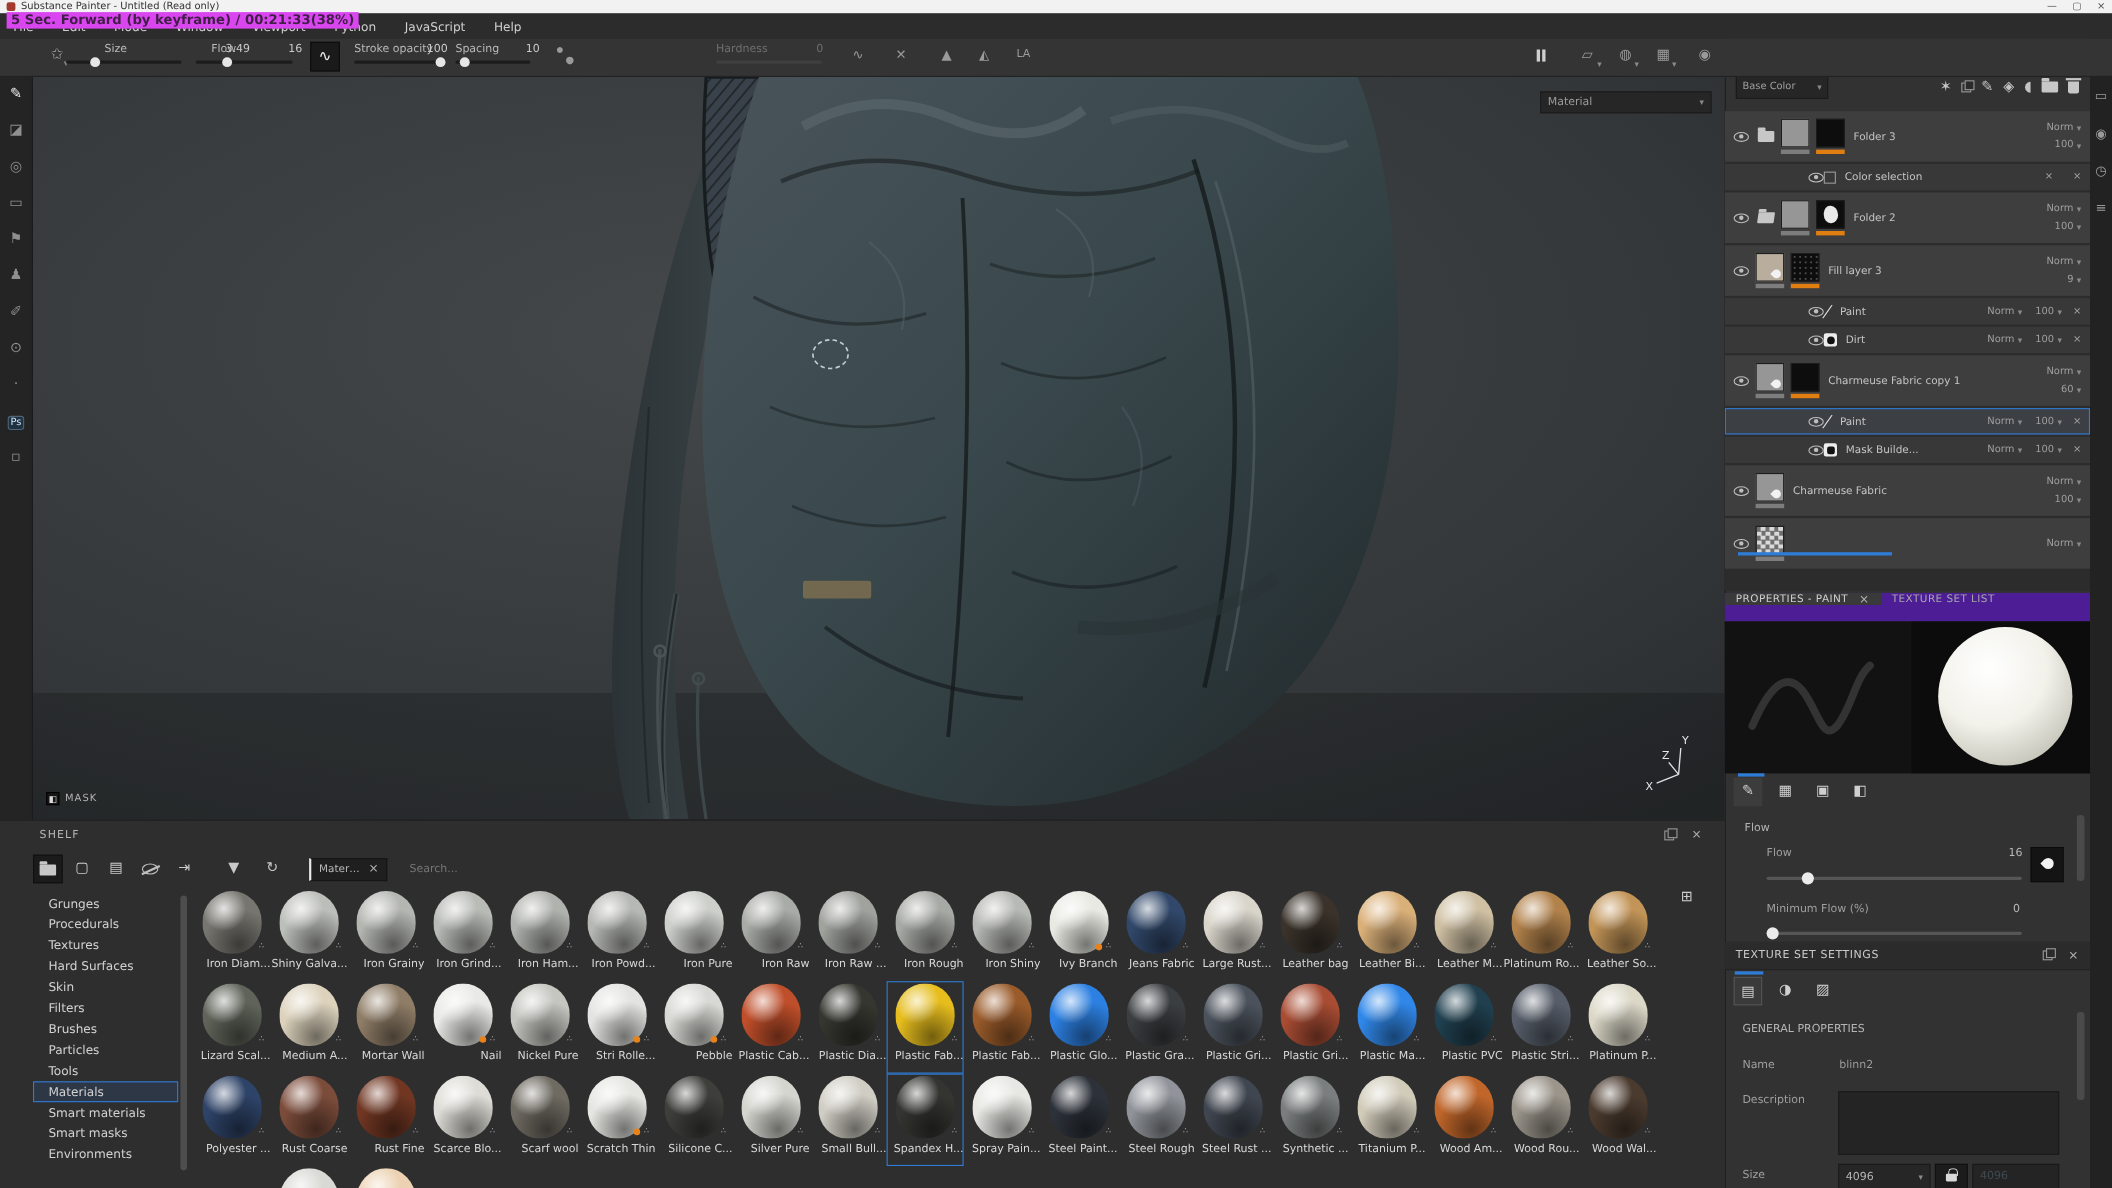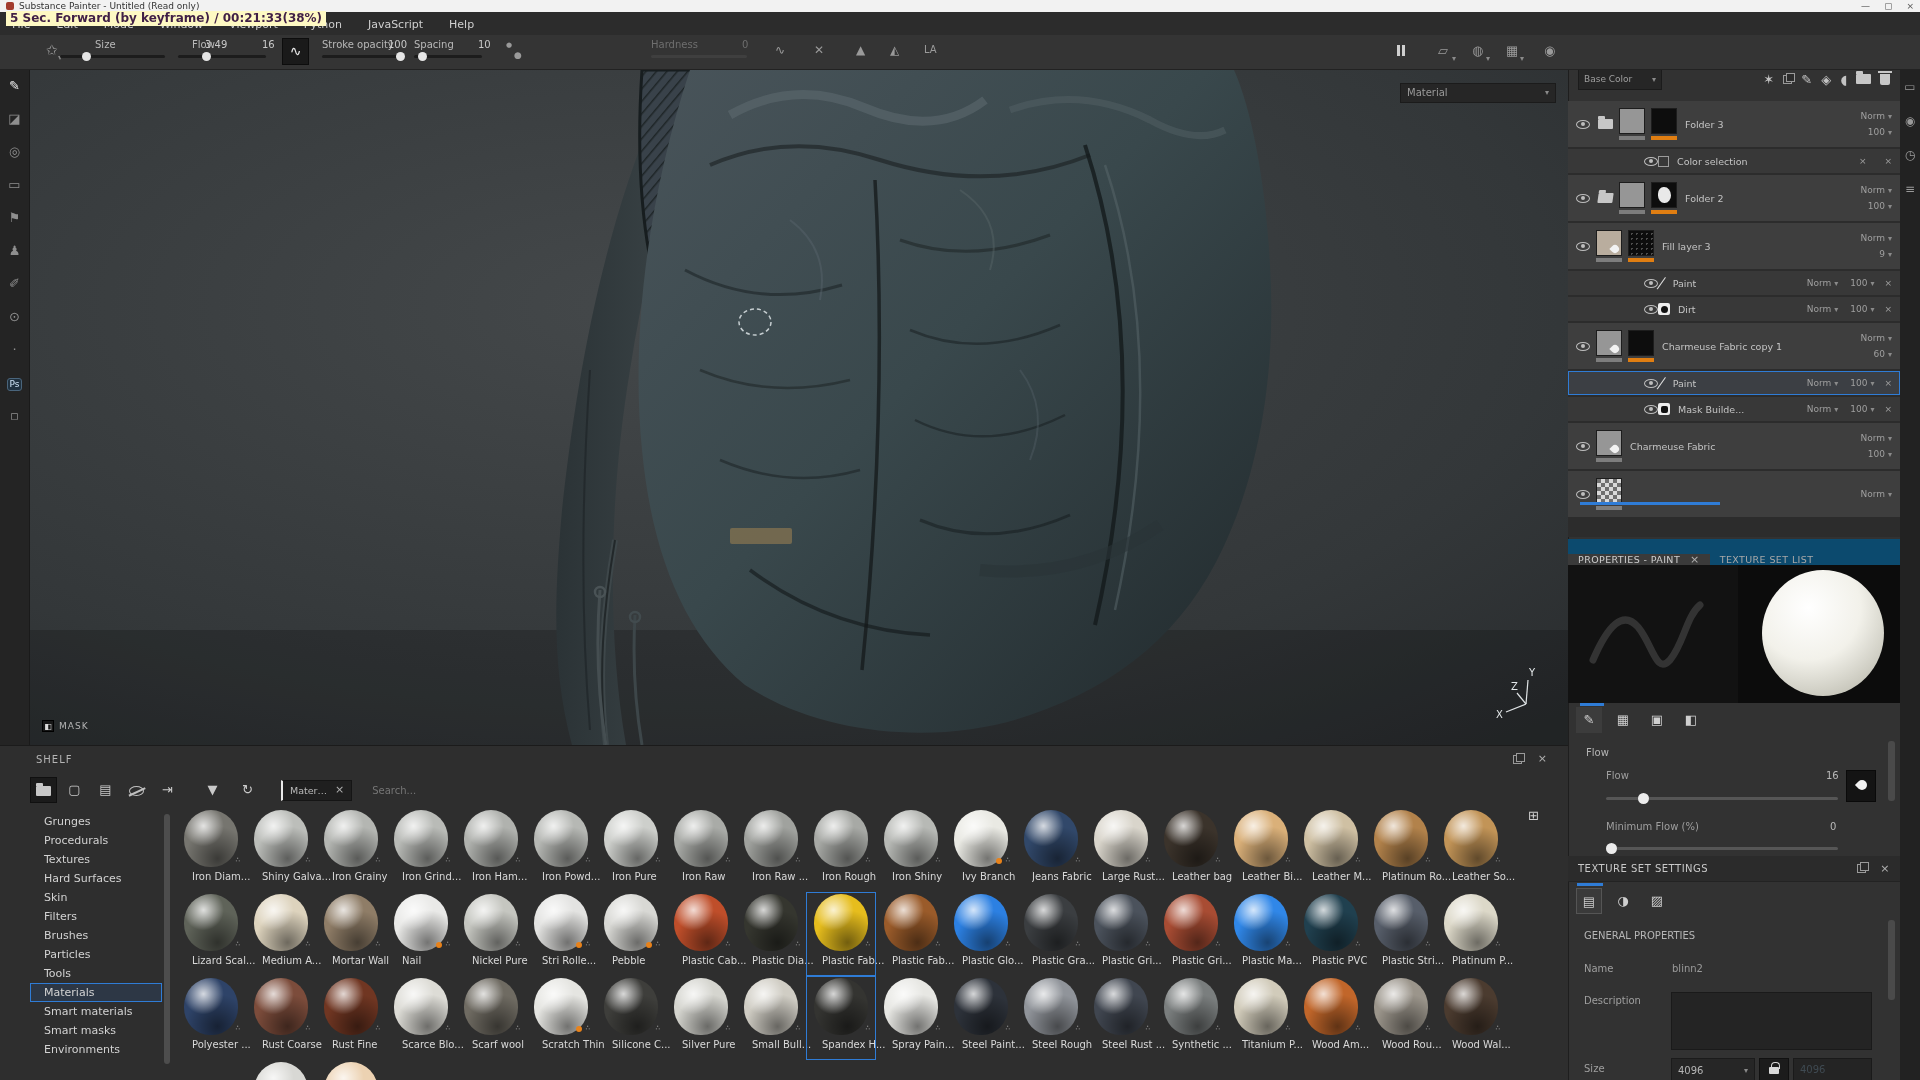--- a/index.html
+++ b/index.html
@@ -6,21 +6,21 @@
   html,body{width:1920px;height:1080px;overflow:hidden;background:#2b2b2b;
     font-family:"DejaVu Sans",sans-serif;color:#c9c9c9;font-size:10px;
     -webkit-font-smoothing:antialiased}
   .abs{position:absolute}
   
   #titlebar{left:0;top:0;width:1920px;height:12px;background:#f2f2f2;color:#333;
     font-size:9px;display:flex;align-items:center;padding:0 6px;z-index:40}
   #appicon{width:8px;height:8px;background:#a23b2e;border-radius:2px;margin-right:5px}
   #winctrls{margin-left:auto;display:flex;gap:14px;color:#555;font-size:9px;line-height:9px}
   
-  #caption{left:6px;top:11px;height:15px;background:#fef9c3;color:#401f46;z-index:50;
+  #caption{left:6px;top:11px;height:15px;background:#d946ef;color:#401f46;z-index:50;
     font-size:12px;font-weight:bold;line-height:15px;padding:0 4px;white-space:nowrap}
   
   #menubar{left:0;top:12px;width:1920px;height:23px;background:#2c2c2c;display:flex;
     align-items:flex-end;gap:26px;padding:0 0 4px 12px;z-index:30}
   .menu-item{color:#cfcfcf;font-size:11px}
   
   #toolbar{left:0;top:35px;width:1920px;height:35px;background:#343434;border-bottom:1px solid #222;z-index:20}
   .tb-label{position:absolute;top:4px;color:#b9b9b9;font-size:10px}
   .tb-label.dim,.tb-val.dim{color:#6e6e6e}
   .tb-val{position:absolute;top:4px;color:#c9c9c9;font-size:10px}
@@ -96,21 +96,21 @@
   .blend,.opac{color:#9f9f9f;font-size:9px;display:flex;gap:3px;align-items:center}
   .e-blend{margin-left:auto;color:#9f9f9f;display:flex;gap:3px;align-items:center}
   .e-x{color:#9f9f9f;margin:0 8px 0 10px}
   .fx-brush{color:#e3e3e3;font-size:11px;transform:rotate(8deg)}
   .fx-sq{width:12px;height:12px;background:#ededed;border-radius:2px;position:relative}
   .fx-sq.dot::after{content:"";position:absolute;left:2.5px;top:2.5px;width:7px;height:7px;border-radius:50%;background:#111}
   .fx-sq.rsq::after{content:"";position:absolute;left:2.5px;top:2.5px;width:7px;height:7px;border-radius:2px;background:#111}
   .fx-check{width:11px;height:11px;border:1px solid #9c9c9c;background:transparent}
   #bluecut{left:12px;top:467px;width:140px;height:3px;background:#2f7cd6;position:absolute;z-index:5}
   
-  #proptabs{position:absolute;left:0;top:504px;width:332px;height:26px;background:#0c4a6e;display:flex;align-items:flex-end}
+  #proptabs{position:absolute;left:0;top:504px;width:332px;height:26px;background:#4c1d95;display:flex;align-items:flex-start}
   .ptab{display:flex;align-items:center;gap:10px;padding:0 10px;font-size:9.5px;color:#cfcfcf;letter-spacing:.4px}
   .ptab.active{background:#3a3a3a}
   .ptab.inactive{color:#a8a8a8}
   #preview{position:absolute;left:0;top:530px;width:332px;height:138px;background:#101010;display:flex}
   #strokebox{width:170px;height:138px}
   #spherebox{width:162px;height:138px;position:relative;background:#0c0c0c}
   #matsphere{position:absolute;left:24px;top:5px;width:122px;height:126px;border-radius:50%;
     background:radial-gradient(circle at 38% 30%,#ffffff 0%,#f2f1ea 45%,#c9c8bd 78%,#8f8e85 100%)}
   #blueind{position:absolute;left:12px;top:668px;width:24px;height:3px;background:#2f7cd6}
   #subtabs{position:absolute;left:4px;top:672px;width:324px;height:30px;display:flex;gap:8px;padding-left:4px}
@@ -158,21 +158,21 @@
   .cat{height:19px;line-height:19px;padding-left:14px;color:#d2d2d2;font-size:11px;white-space:nowrap}
   .cat.selected{outline:1px solid #2f7cd6;outline-offset:-1px;background:rgba(47,100,180,.18)}
   #catscroll{position:absolute;left:164px;top:68px;width:6px;height:250px;background:#4d4d4d;border-radius:3px}
   #gridicon{position:absolute;left:1528px;top:62px;color:#cfcfcf;font-size:13px}
   .mrow{position:absolute;left:176px;display:flex}
   .mtile{width:70px;height:84px;position:relative;flex:none}
   .mtile.selected{outline:1px solid #2f7cd6;outline-offset:-1px}
   .sphere{position:absolute;left:8px;top:2px;width:54px;height:57px;border-radius:50% 50% 48% 48%}
   .badge{position:absolute;right:6px;top:48px;color:#c9c9c9;font-size:7px}
   .odot{position:absolute;right:14px;top:50px;width:6px;height:6px;border-radius:50%;background:#e8821a}
-  .mname{position:absolute;left:16px;top:63px;width:70px;text-align:left;color:#d8d8d8;font-size:10px;white-space:nowrap;overflow:hidden}
+  .mname{position:absolute;left:0;top:63px;width:70px;text-align:right;color:#d8d8d8;font-size:10px;white-space:nowrap;overflow:hidden}
 </style>
 </head>
 <body>
 
 <div class="abs" id="titlebar">
   <span id="appicon"></span>
   <span>Substance Painter - Untitled (Read only)</span>
   <span id="winctrls">
     <span>—</span>
     <span>▢</span>

